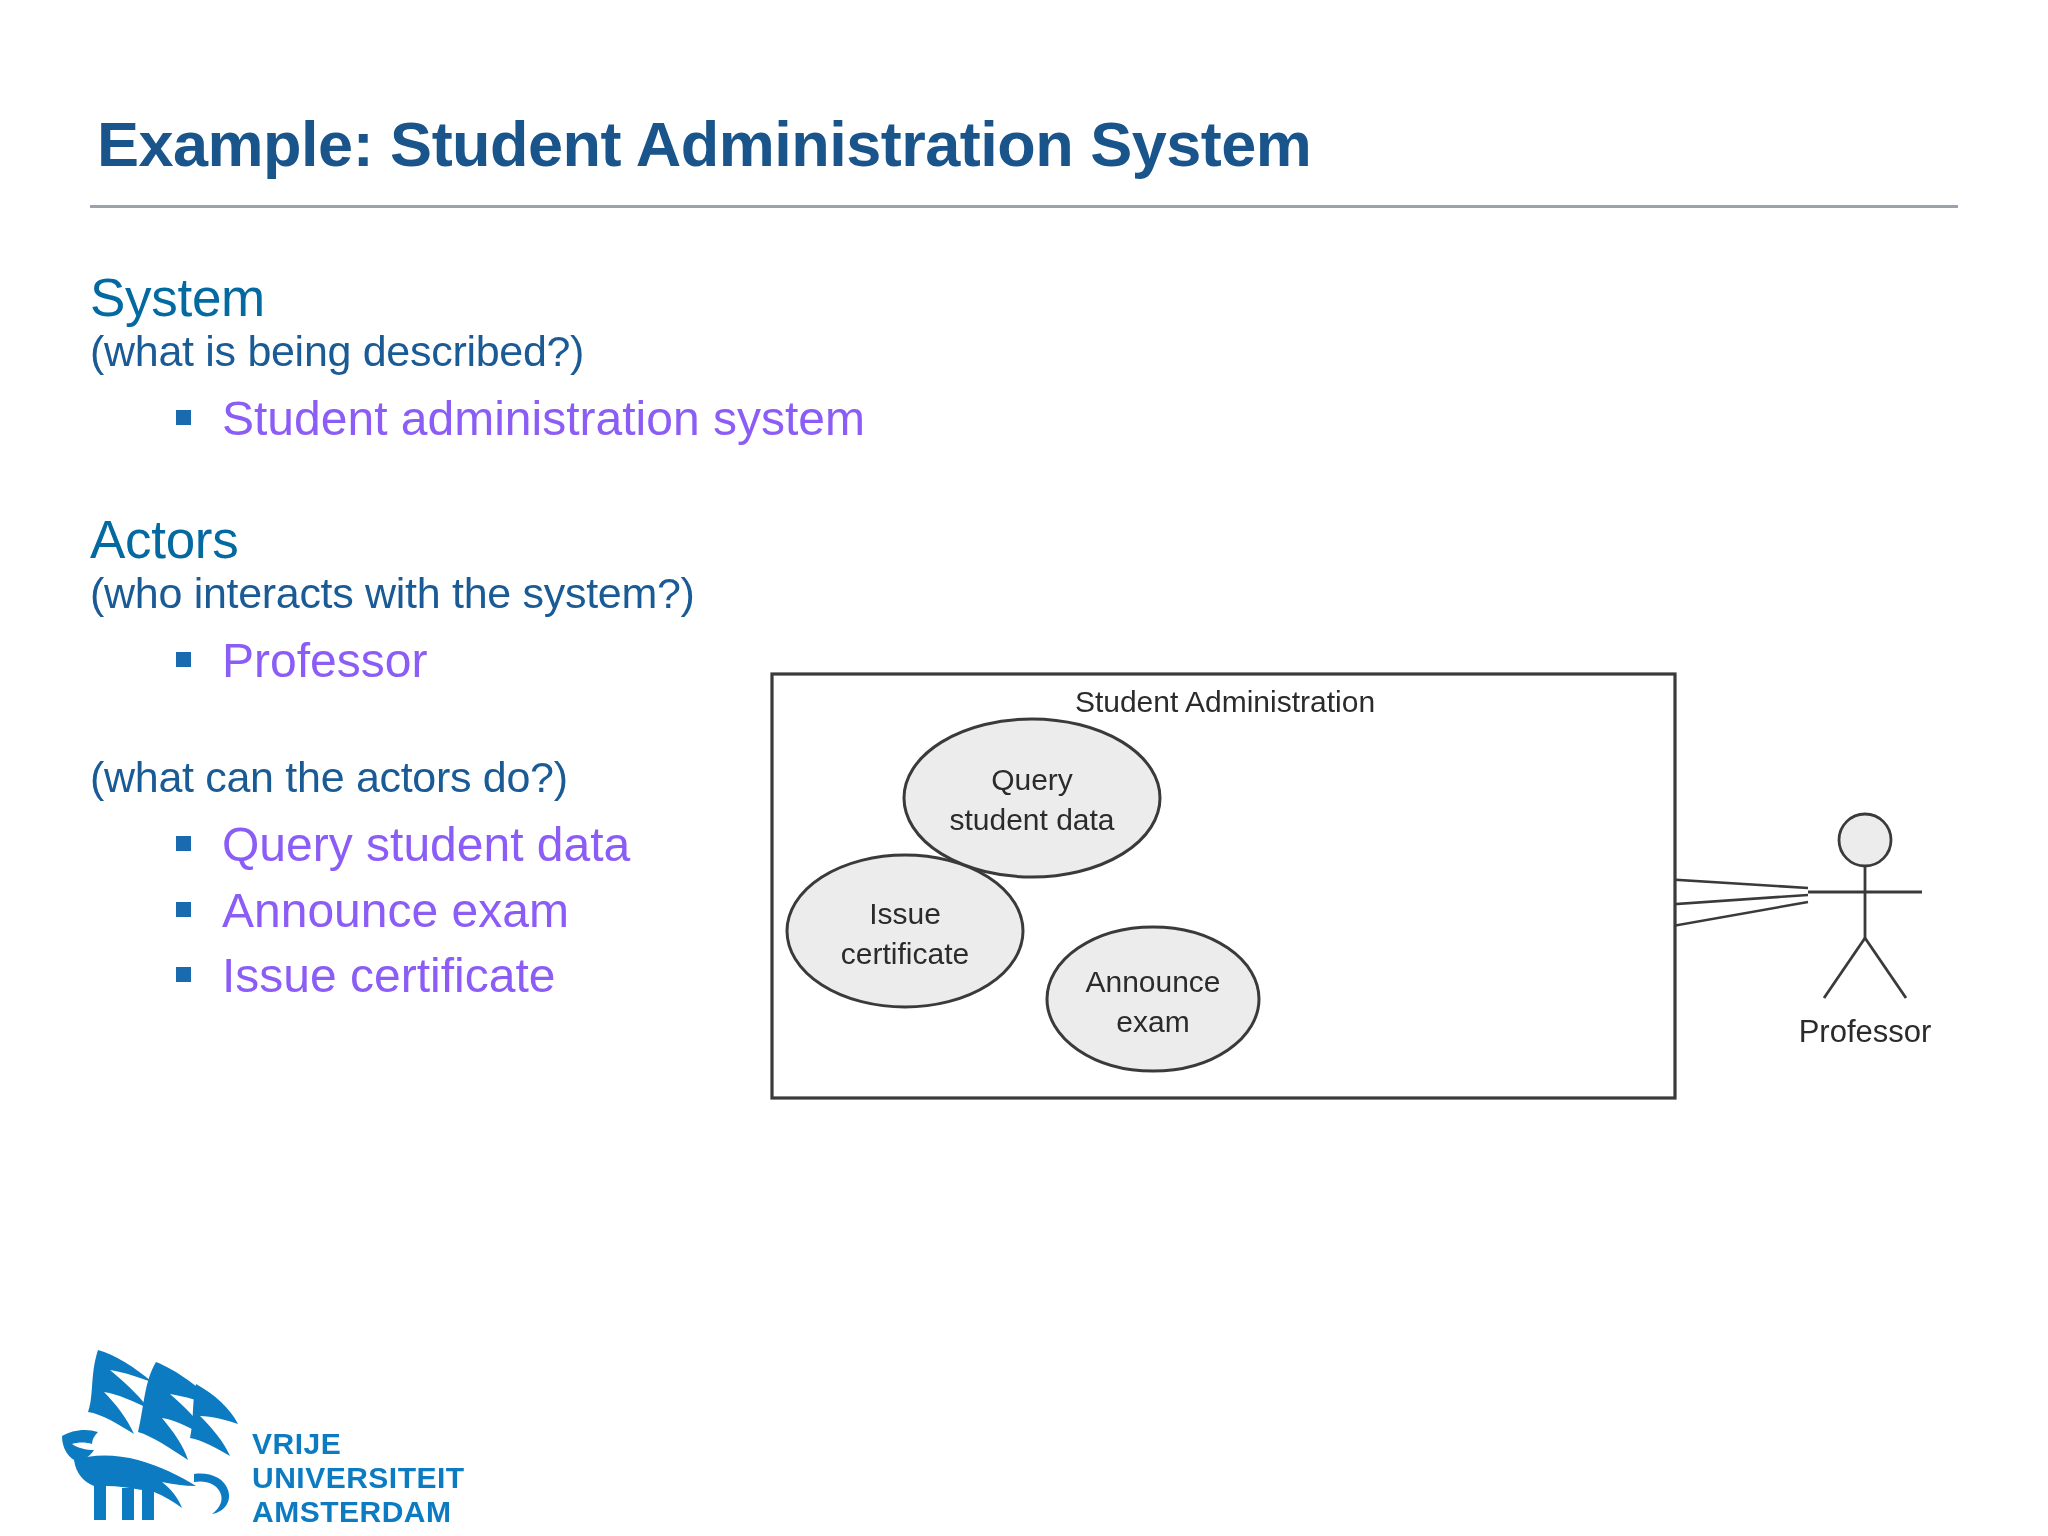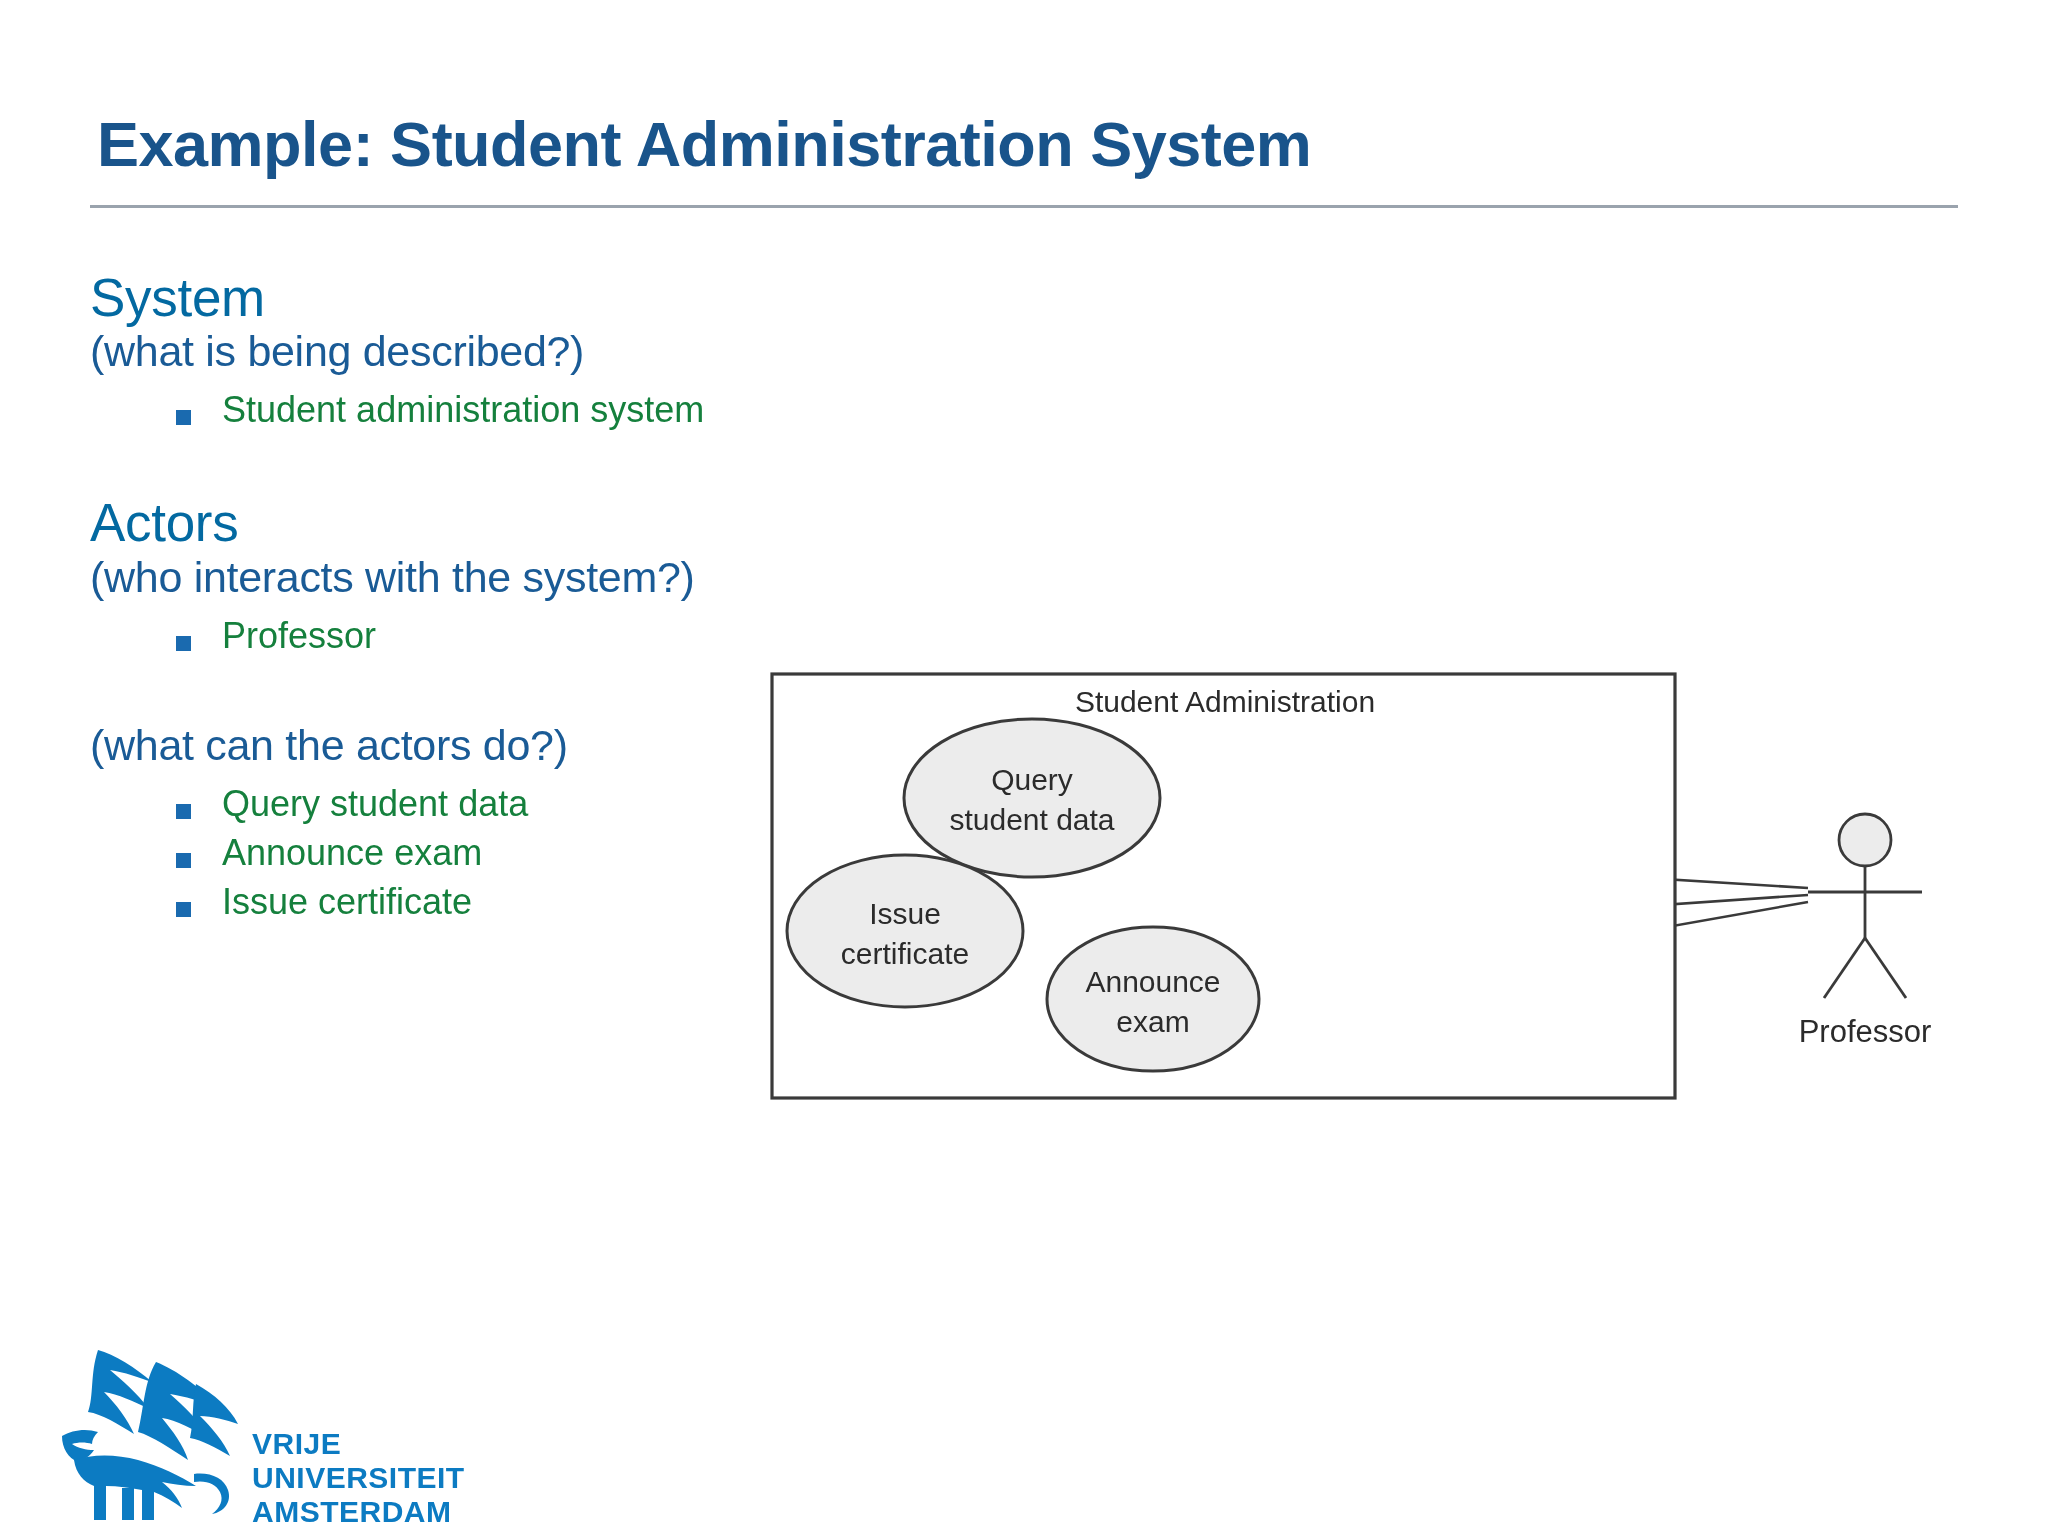--- a/index.html
+++ b/index.html
@@ -63,23 +63,23 @@
     white-space: nowrap;
   }
 
   .bullets {
     list-style: none;
     margin: 10px 0 0 0;
     padding: 0 0 0 132px;
   }
   .bullets li {
     position: relative;
-    font-size: 36px;
+    font-size: 48px;
     font-weight: 300;
-    color: #15803d;
+    color: #8b5cf6;
     line-height: 1.36;
     white-space: nowrap;
   }
   .bullets li .sq {
     position: absolute;
     left: -46px;
     top: 24px;
     width: 15px;
     height: 15px;
     background: #1A6AAF;

